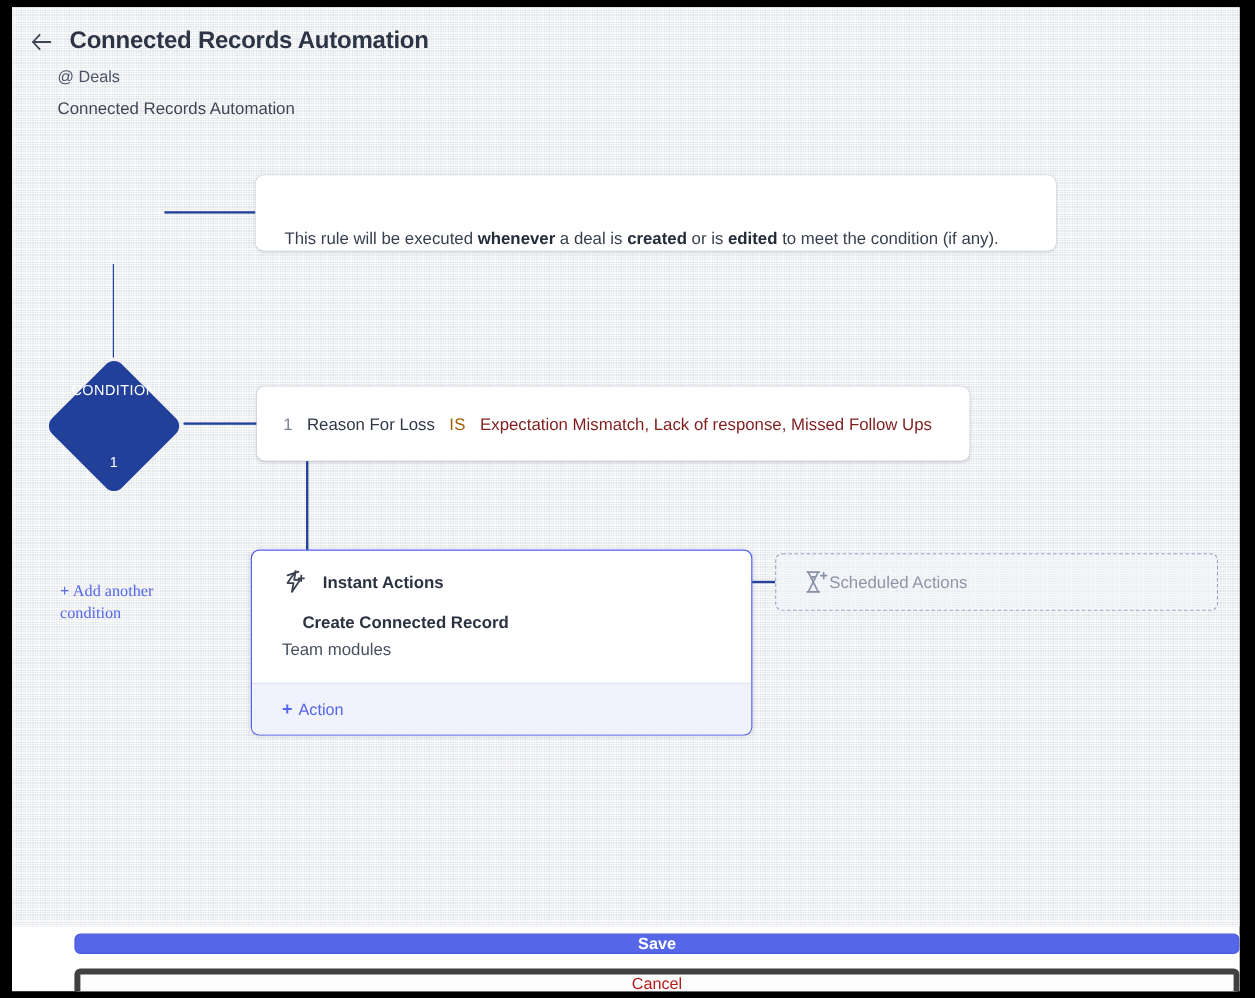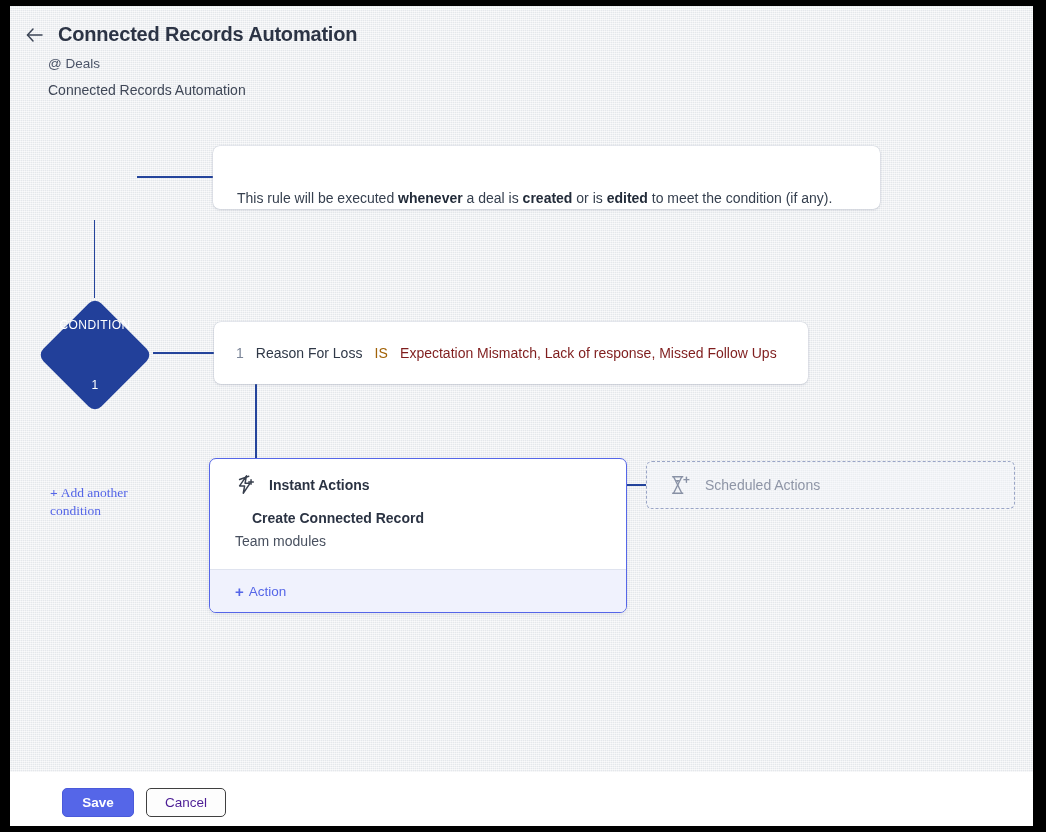--- a/index.html
+++ b/index.html
@@ -216,57 +216,57 @@
 
   
   #scheduled-actions {
     position: absolute;
     left: 636px; top: 455px;
     width: 369px; height: 48px;
     border: 1px dashed #9aa5c6;
     border-radius: 6px;
     background: rgba(245,247,250,0.45);
     display: flex; align-items: center;
-    gap: 14px;
     padding-left: 22px;
     z-index: 3;
     cursor: pointer;
   }
   .hourglass-icon { width: 22px; height: 22px; color: #8891a5; }
   .sa-label { font-size: 14px; color: #8e95a6; }
 
   
   #footer-bar {
     position: absolute;
     left: 0; top: 772px;
     width: 1023px; height: 48px;
     background: #ffffff;
-    display: flex; align-items: center;
+    display: flex; 
     gap: 12px;
     padding-left: 52px;
+    flex-direction: column;
   }
   .btn {
     height: 29px;
     border-radius: 5px;
     font-size: 13.5px;
     display: flex; align-items: center; justify-content: center;
     cursor: pointer;
     padding: 0 18px;
   }
   #save-button {
     background: #5566e8;
     color: #ffffff;
     font-weight: bold;
     border: 1px solid #4a5ada;
     min-width: 72px;
   }
   #cancel-button {
     background: #fdfdfd;
-    color: #4c1d95;
-    border: 1px solid #404040;
+    color: #b91c1c;
+    border: 5px solid #404040;
     min-width: 78px;
   }
 </style>
 </head>
 <body>
 
 <div id="frame">
 
   <div id="canvas">
 

